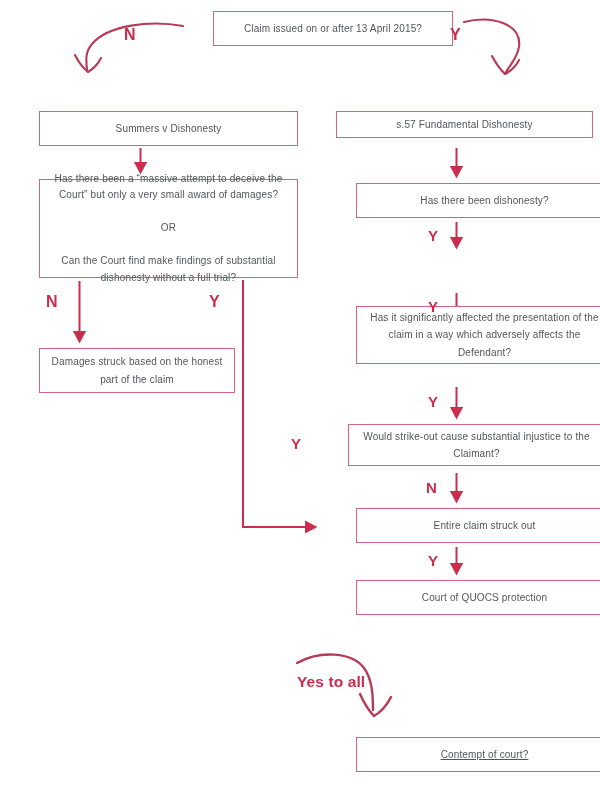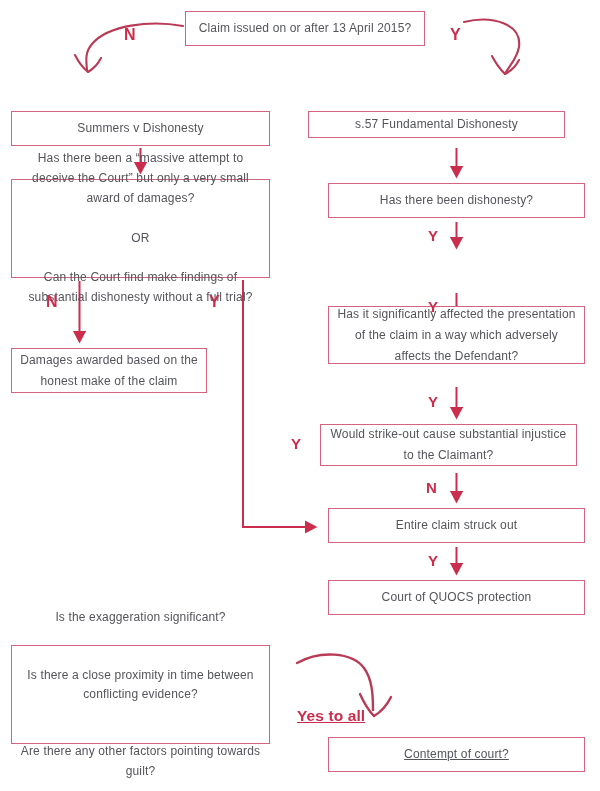--- a/index.html
+++ b/index.html
@@ -21,25 +21,26 @@
   .node {
     position: absolute;
     box-sizing: border-box;
     border: 1.4px solid #d4637f;
     background: #ffffff;
     display: flex;
     align-items: center;
     justify-content: center;
     text-align: center;
     color: #54555a;
-    font-size: 12px;
+    font-size: 10px;
     line-height: 1.75;
     letter-spacing: 0.15px;
     padding: 3px 8px;
     font-family: "Liberation Sans", sans-serif;
+    margin-left: 28px;
   }
   .node .txt {
     display: block;
     width: 100%;
     white-space: pre-line;
   }
   .label {
     position: absolute;
     color: #cb2d4d;
     font-weight: bold;
@@ -130,21 +131,21 @@
 
   <div class="node" style="left:11px; top:179px; width:259px; height:99px; line-height:1.65;">
     <span class="txt">Has there been a “massive attempt to deceive the Court” but only a very small award of damages?
 
 OR
 
 Can the Court find make findings of substantial dishonesty without a full trial?</span>
   </div>
 
   <div class="node" style="left:11px; top:348px; width:196px; height:45px;">
-    <span class="txt">Damages awarded based on the honest make of the claim</span>
+    <span class="txt">Damages struck based on the honest part of the claim</span>
   </div>
 
   <div class="node" style="left:328px; top:183px; width:257px; height:35px;">
     <span class="txt">Has there been dishonesty?</span>
   </div>
 
 
   <div class="node" style="left:328px; top:306px; width:257px; height:58px;">
     <span class="txt">Has it significantly affected the presentation of the claim in a way which adversely affects the Defendant?</span>
   </div>
@@ -154,29 +155,20 @@
   </div>
 
   <div class="node" style="left:328px; top:508px; width:257px; height:35px;">
     <span class="txt">Entire claim struck out</span>
   </div>
 
   <div class="node" style="left:328px; top:580px; width:257px; height:35px;">
     <span class="txt">Court of QUOCS protection</span>
   </div>
 
-  <div class="node" style="left:11px; top:645px; width:259px; height:99px; line-height:1.6;">
-    <span class="txt">Is the exaggeration significant?
-
-
-Is there a close proximity in time between conflicting evidence?
-
-
-Are there any other factors pointing towards guilt?</span>
-  </div>
 
   <div class="node" style="left:328px; top:737px; width:257px; height:35px;text-decoration:underline;">
     <span class="txt">Contempt of court?</span>
   </div>
 
   <div class="label" style="left:124px; top:27px;">N</div>
 
   <div class="label" style="left:450px; top:27px;">Y</div>
 
   <div class="label" style="left:46px; top:294px;">N</div>
@@ -188,15 +180,15 @@
   <div class="label small" style="left:428px; top:299px;">Y</div>
 
   <div class="label small" style="left:428px; top:394px;">Y</div>
 
   <div class="label small" style="left:426px; top:480px;">N</div>
 
   <div class="label small" style="left:428px; top:553px;">Y</div>
 
   <div class="label small" style="left:291px; top:436px;">Y</div>
 
-  <div class="label phrase" style="left:297px; top:708px;text-decoration:underline;">Yes to all</div>
+  <div class="label phrase" style="left:297px; top:674px;">Yes to all</div>
 
 </div>
 
 </body></html>

